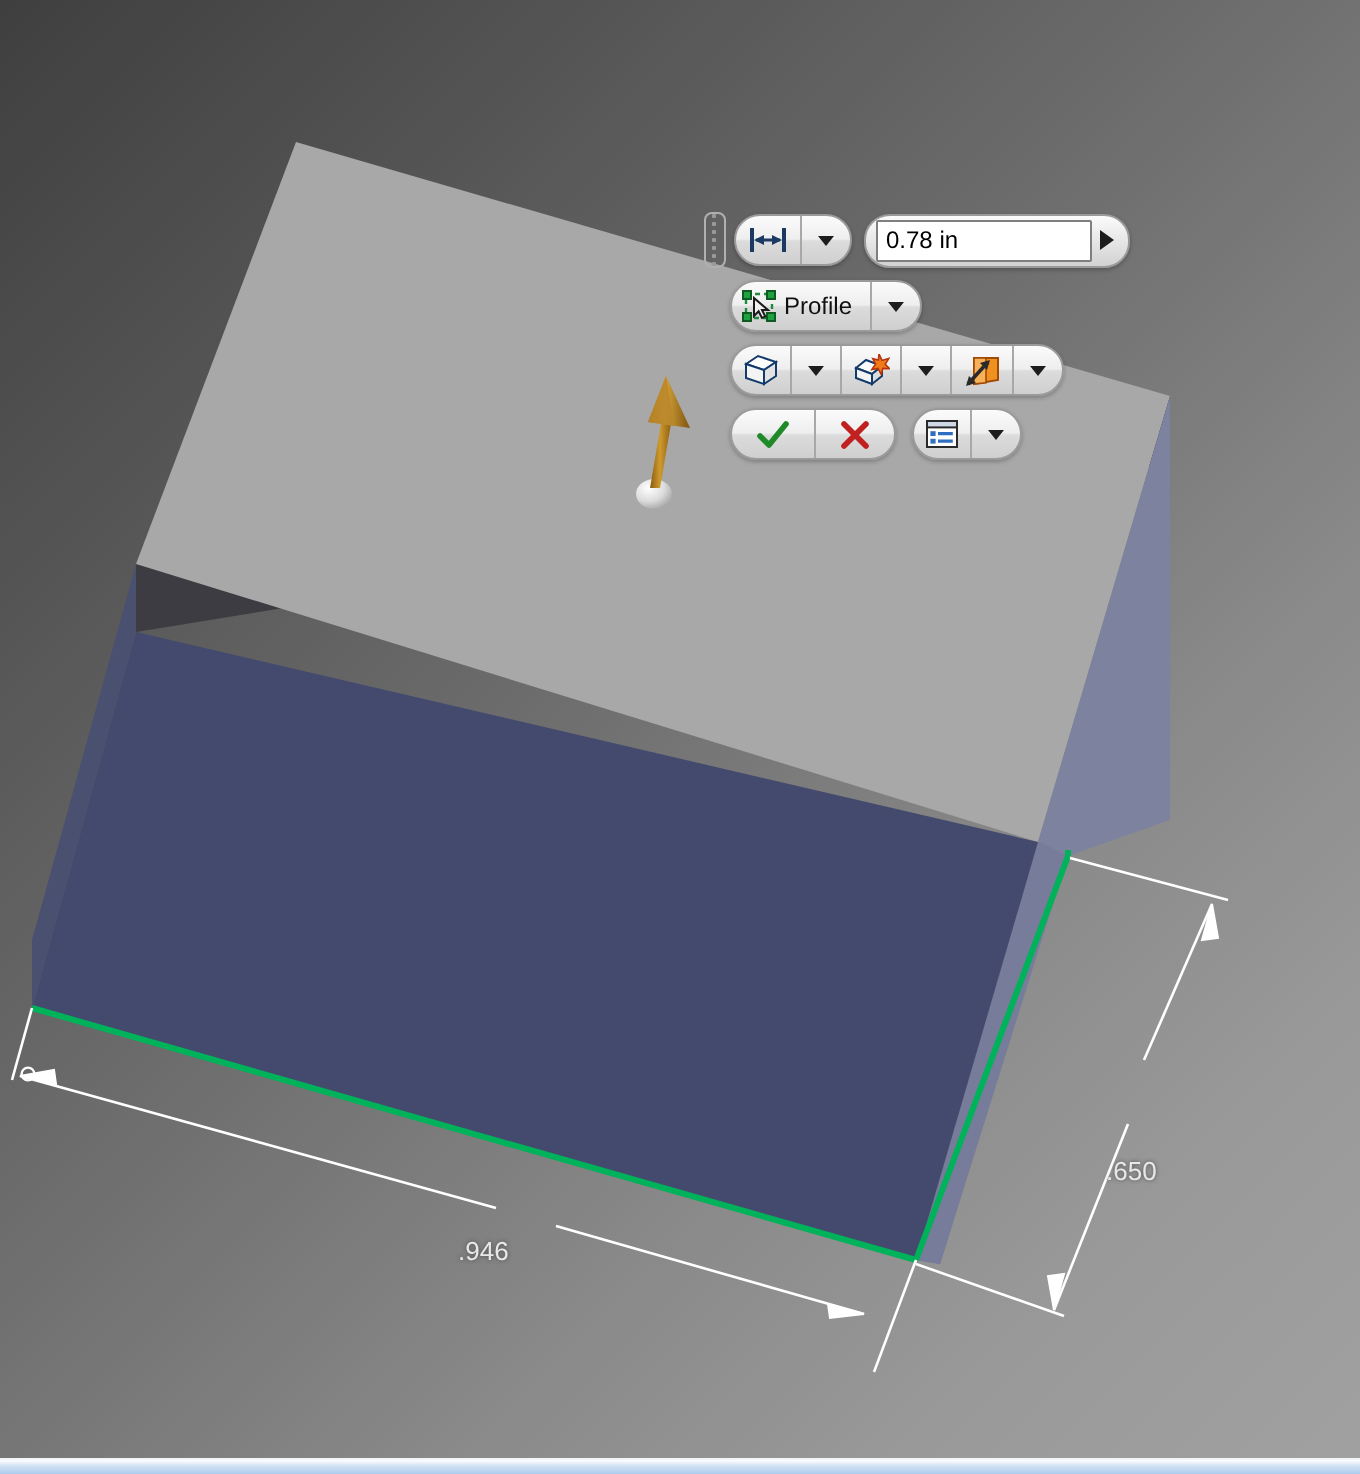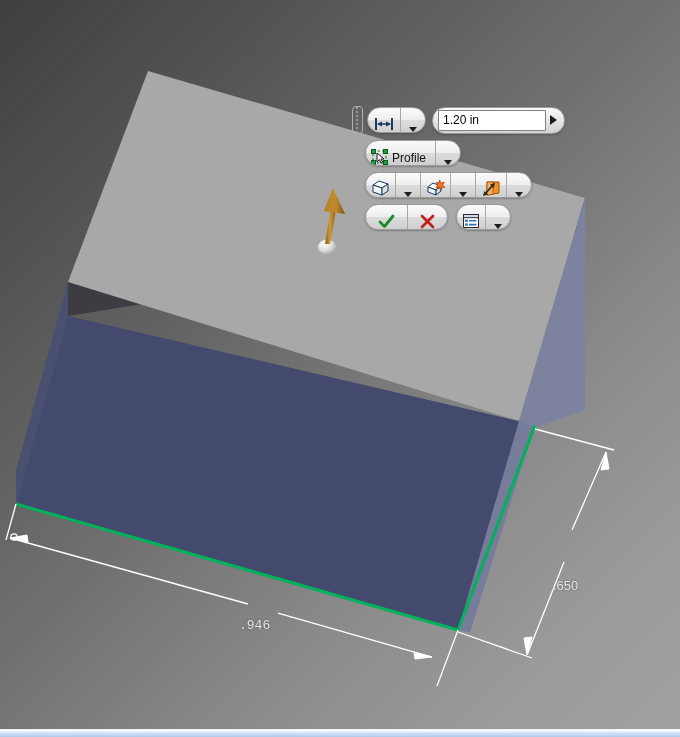--- a/index.html
+++ b/index.html
@@ -26,21 +26,21 @@
   .shape{position:absolute;left:0;top:0;width:680px;height:729px;}
 
   
   .dims{position:absolute;left:0;top:0;width:680px;height:729px;}
   .dimtext{
     position:absolute;color:#e8e8e8;font-size:13px;
     font-family:"Liberation Sans", sans-serif;
     text-shadow:0 0 2px rgba(60,60,60,.8);
     white-space:nowrap;
   }
-  #dim-width-text{left:239px;top:618px;font-family:Liberation Mono, monospace;}
+  #dim-width-text{left:229px;top:618px;}
   #dim-depth-text{left:553px;top:538px;margin-top:40px;}
 
   
   #minibar{position:absolute;left:352px;top:106px;}
   .bar-row{display:flex;align-items:center;margin-bottom:6px;}
 
   .grip{
     width:9px;height:26px;margin-right:4px;border-radius:4px;
     background:linear-gradient(to right,#f2f2f2,#d6d6d6);
     border:1px solid #b0b0b0;
@@ -51,21 +51,21 @@
   }
 
   .group{
     display:flex;align-items:stretch;
     background:linear-gradient(to bottom,#fbfbfb 0%,#eeeeee 48%,#dcdcdc 52%,#cfcfcf 100%);
     border:1px solid #9a9a9a;border-radius:13px;
     box-shadow:0 1px 2px rgba(0,0,0,.25);
     overflow:hidden;
   }
   .grp-item{
-    display:flex;align-items:flex-end;justify-content:center;
+    display:flex;align-items:center;justify-content:center;
     padding:0 5px;min-height:24px;cursor:default;
   }
   .divider{width:1px;background:#a8a8a8;}
   .caret{
     width:0;height:0;margin:0 3px;
     border-left:4px solid transparent;border-right:4px solid transparent;
     border-top:5px solid #1d1d1d;
   }
   .lbl{font-size:12px;color:#111;padding:0 4px;}
 
@@ -187,21 +187,21 @@
               <polygon points="18,8 13,5.5 13,10.5" fill="#1b3a63"></polygon>
             </svg>
           </div>
           <div class="divider"></div>
           <div class="grp-item">
             <span class="caret"></span>
           </div>
         </div>
 
         <div class="field-wrap" style="margin-left:6px;">
-          <div class="field" title="0.00 in">1.20 in</div>
+          <div class="field" title="0.00 in">0.78 in</div>
           <span class="rtri"></span>
         </div>
       </div>
 
       <div class="bar-row" style="margin-left:13px;">
         <div class="group">
           <div class="grp-item">
             <svg class="ico" width="17" height="16" viewBox="0 0 17 16">
               <rect x="2" y="2" width="13" height="12" fill="none" stroke="#1f8a3b" stroke-width="1.2" stroke-dasharray="2.5,2"></rect>
               <rect x="0.5" y="0.5" width="4" height="4" fill="#20a03f" stroke="#0d5a22"></rect>

